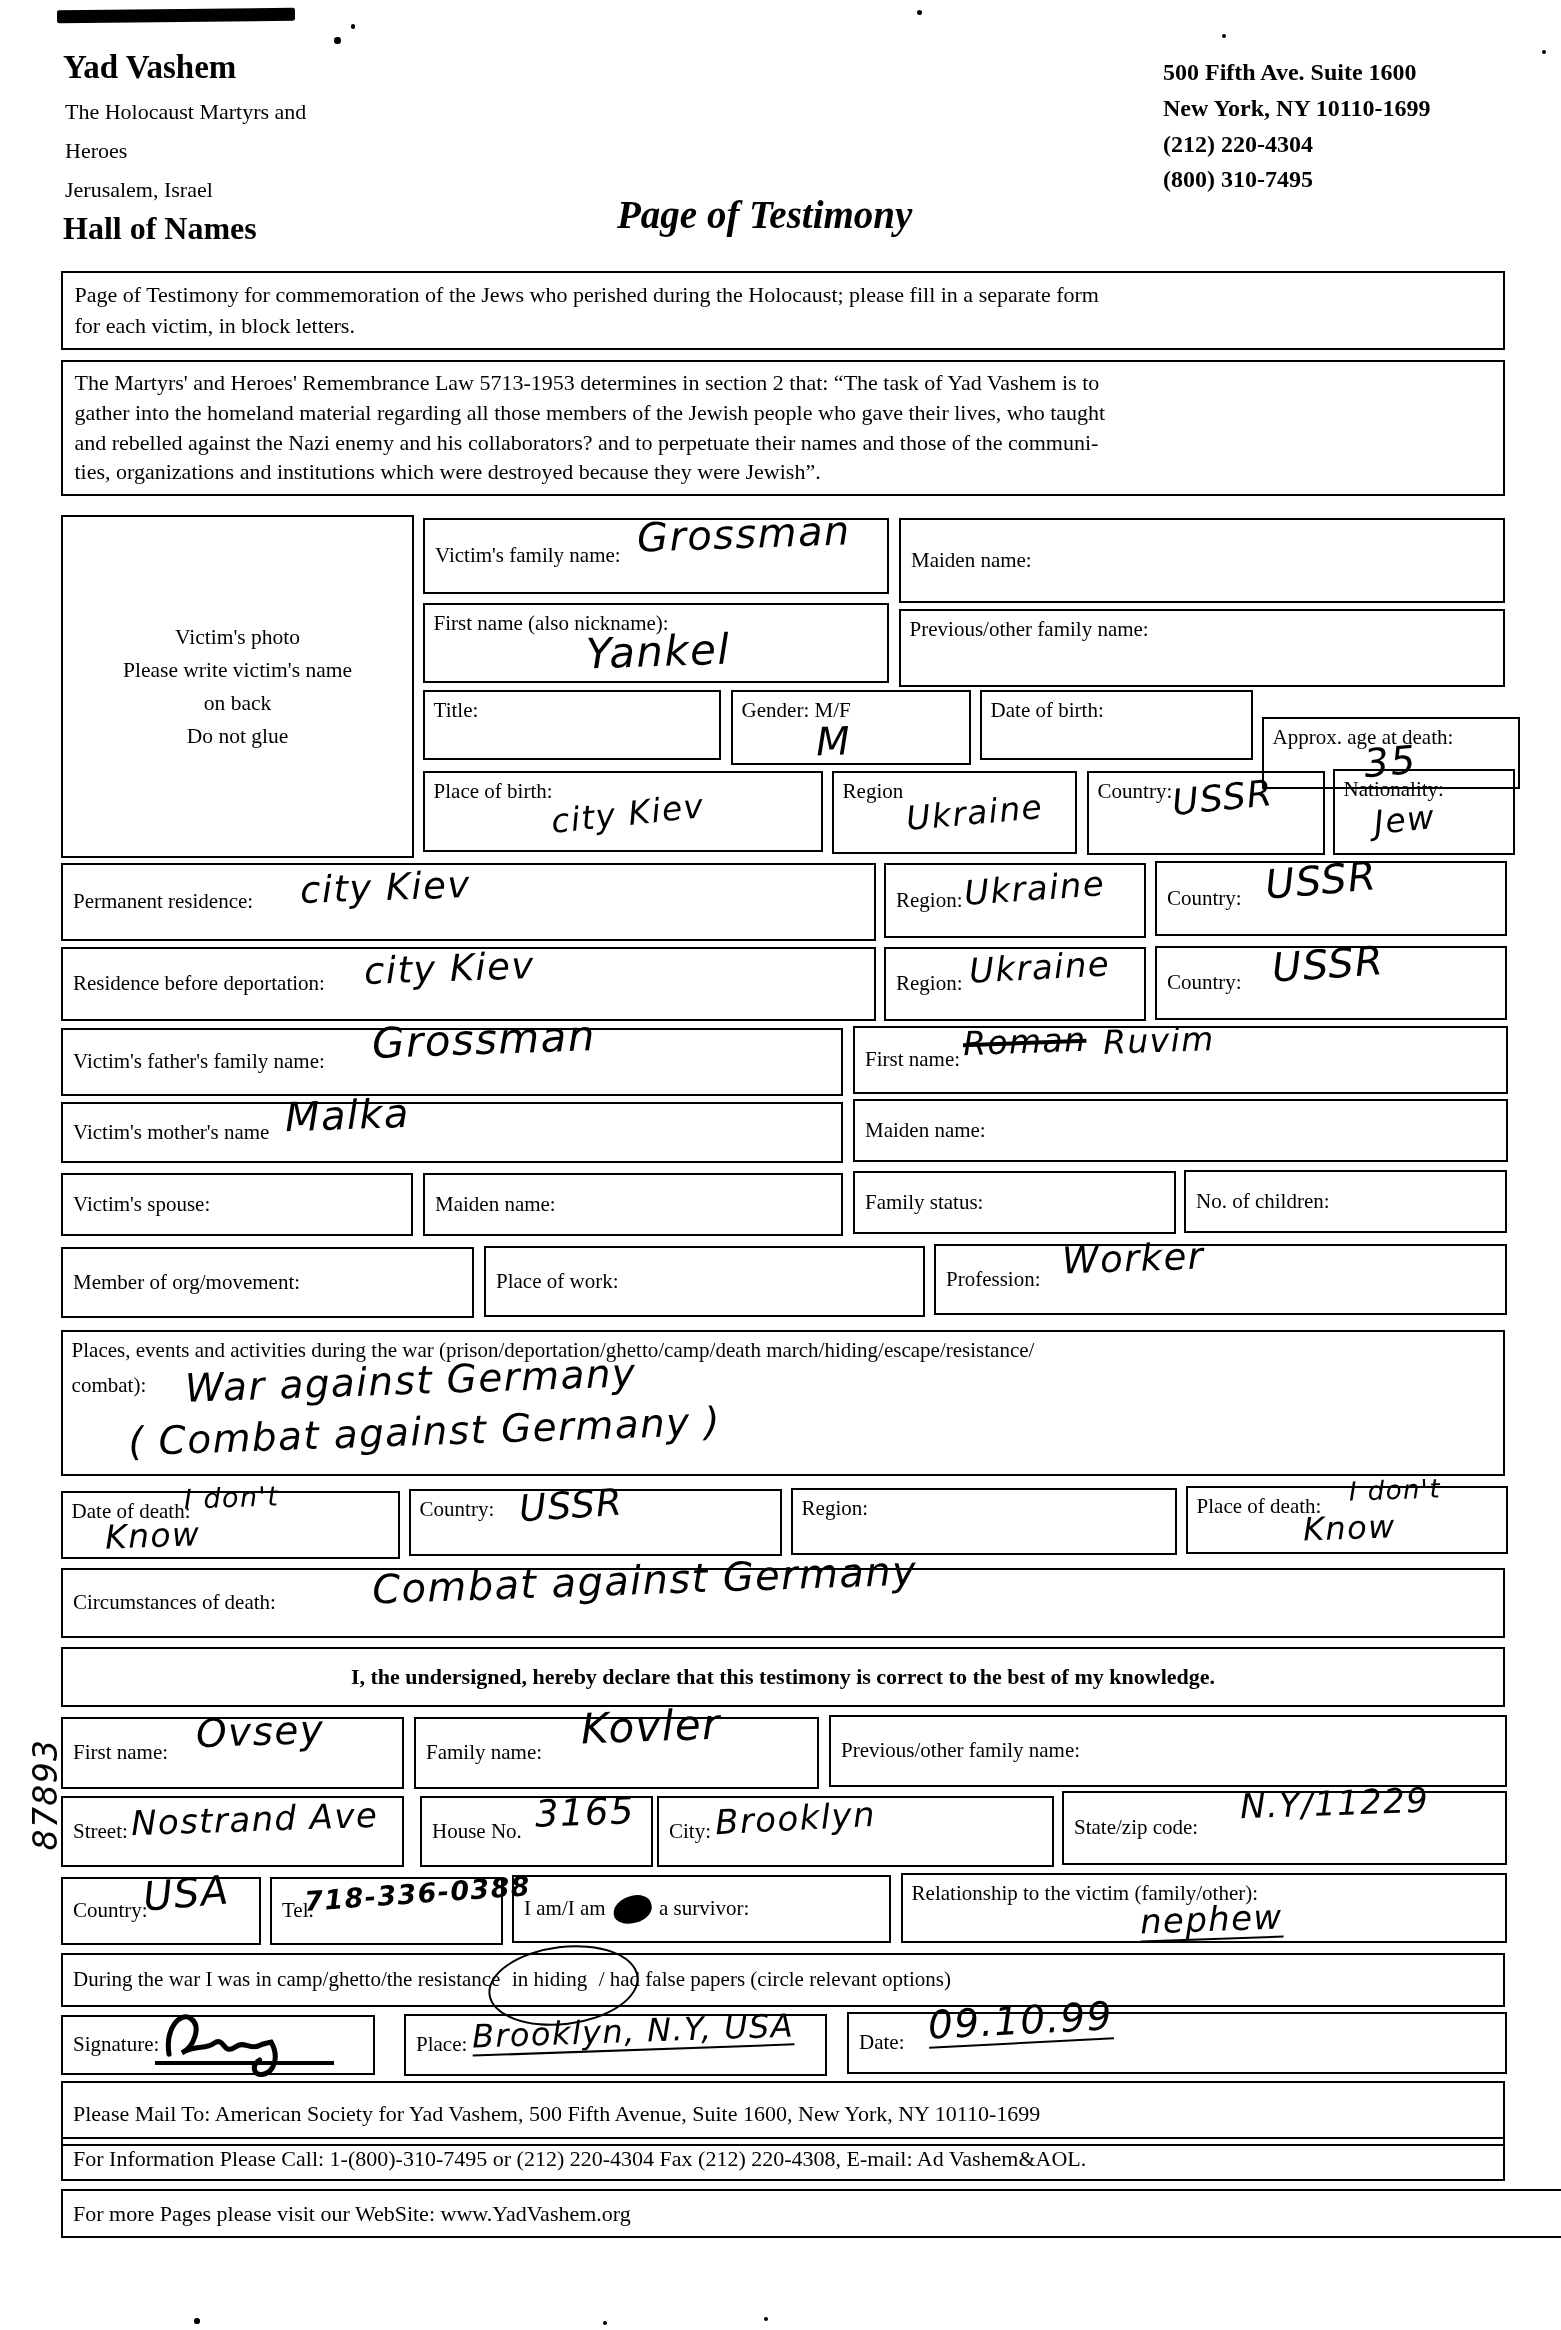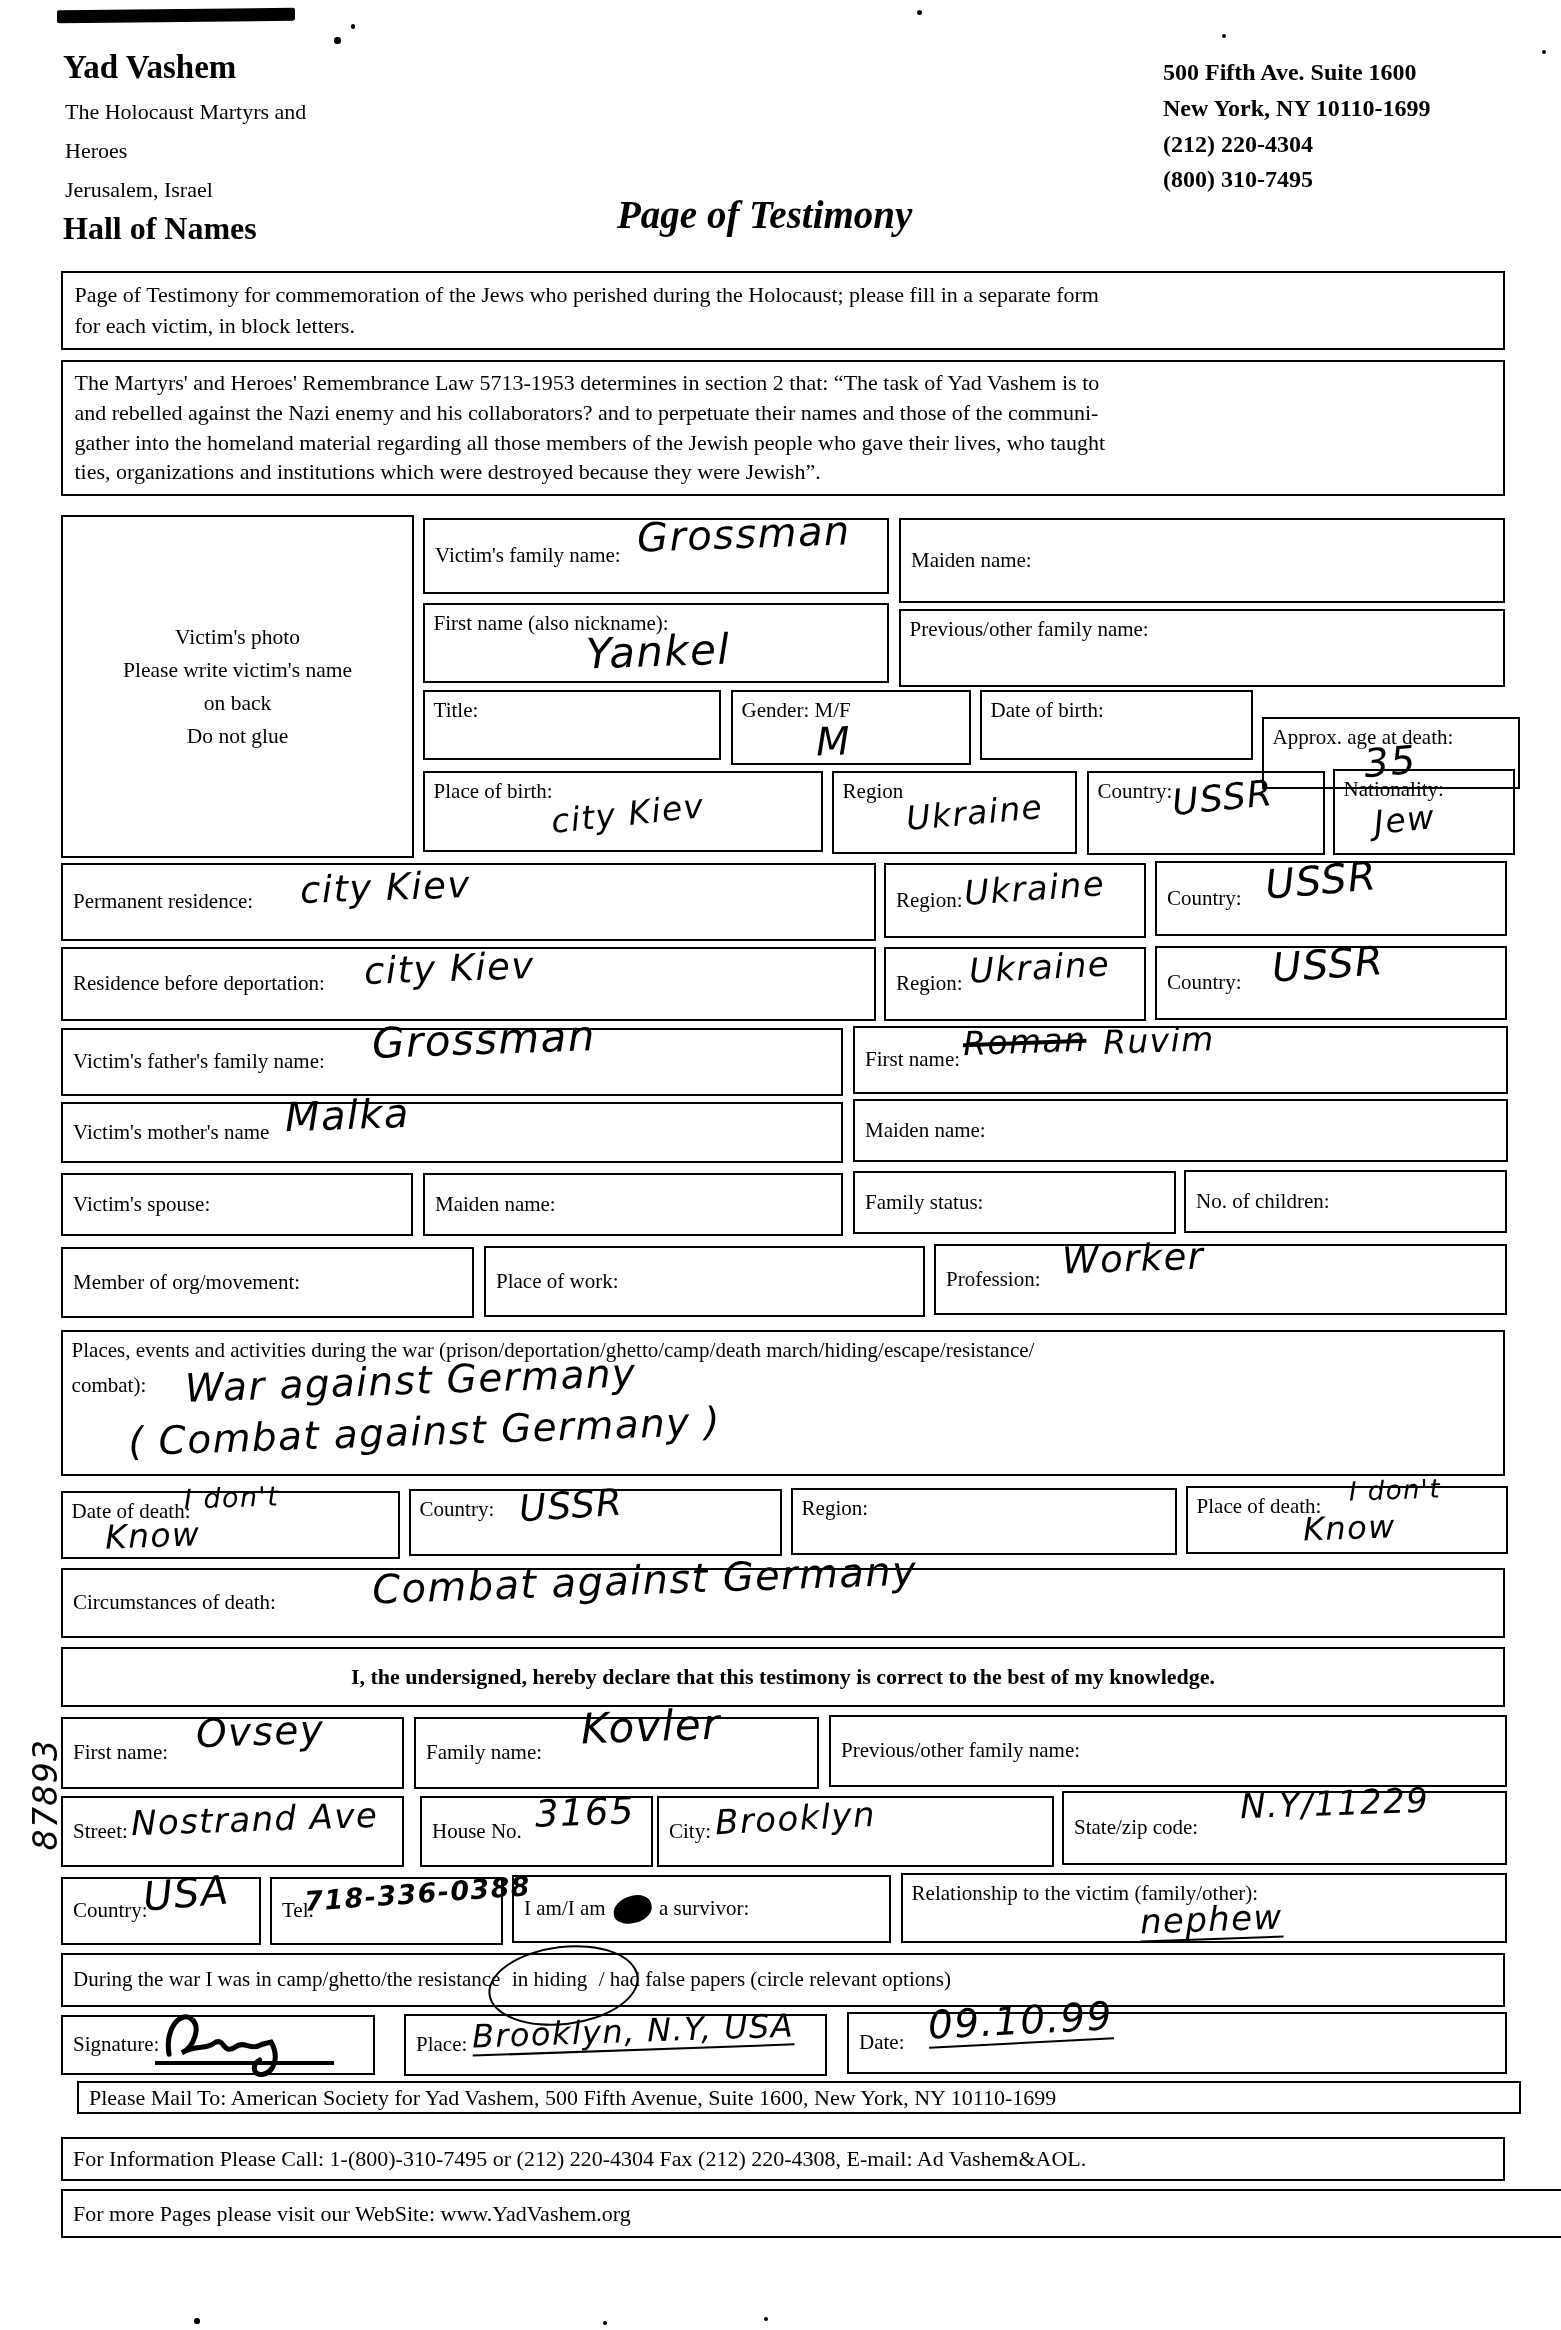--- a/index.html
+++ b/index.html
@@ -53,22 +53,22 @@
   <div class="abs" style="left:1163px;top:131px;font-size:24px;font-weight:bold;">(212) 220-4304</div>
   <div class="abs" style="left:1163px;top:166px;font-size:24px;font-weight:bold;">(800) 310-7495</div>
 
   <div class="box para" style="left:61px;top:271px;width:1444px;height:79px;">
     <span style="display:block">Page of Testimony for commemoration of the Jews who perished during the Holocaust; please fill in a separate form</span>
     <span style="display:block">for each victim, in block letters.</span>
   </div>
 
   <div class="box para" style="left:61px;top:360px;width:1444px;height:136px;line-height:1.36;padding-top:5.7px;">
     <span style="display:block">The Martyrs' and Heroes' Remembrance Law 5713-1953 determines in section  2 that: “The task of Yad Vashem is to</span>
+    <span style="display:block">gather into the homeland material regarding all those members of the Jewish people who gave their lives, who taught</span>
     <span style="display:block">and rebelled against the Nazi enemy and his collaborators? and to perpetuate their names and those of the communi-</span>
-    <span style="display:block">gather into the homeland material regarding all those members of the Jewish people who gave their lives, who taught</span>
     <span style="display:block">ties, organizations and institutions which were destroyed because they were Jewish”.</span>
   </div>
 
   <div class="box" style="left:61px;top:515px;width:353px;height:343px;display:flex;flex-direction:column;justify-content:center;text-align:center;">
     <span class="photo-line">Victim's photo</span>
     <span class="photo-line">Please write victim's name</span>
     <span class="photo-line">on back</span>
     <span class="photo-line">Do not glue</span>
   </div>
 
@@ -286,21 +286,21 @@
   </div>
   <div class="box flexc" style="left:404px;top:2014px;width:423px;height:62px;">
     <span class="lbl">Place:</span>
     <span class="hw uline" style="left:66px;top:-1.4px;font-size:32px;">Brooklyn, N.Y, USA</span>
   </div>
   <div class="box flexc" style="left:847px;top:2012px;width:660px;height:62px;">
     <span class="lbl">Date:</span>
     <span class="hw uline" style="left:79px;top:-13px;font-size:39px;transform:rotate(-3deg);">09.10.99</span>
   </div>
 
-  <div class="box flexc" style="left:61px;top:2081px;width:1444px;height:33px;margin-left:16px;">
+  <div class="box flexc" style="left:61px;top:2081px;width:1444px;height:65px;">
     <span style="font-size:22px;">Please Mail To: American Society for Yad Vashem, 500 Fifth Avenue, Suite 1600, New York, NY 10110-1699</span>
   </div>
   <div class="box flexc" style="left:61px;top:2137px;width:1444px;height:44px;">
     <span style="font-size:22px;">For Information Please Call: 1-(800)-310-7495 or (212) 220-4304 Fax (212) 220-4308, E-mail: Ad Vashem&amp;AOL.</span>
   </div>
   <div class="box flexc" style="left:61px;top:2189px;width:1556px;height:49px;">
     <span style="font-size:22px;">For more Pages please visit our WebSite: www.YadVashem.org</span>
   </div>
 
   <div class="hw" style="left:-37px;top:1778px;width:165px;text-align:center;font-size:33px;transform:rotate(-90deg);transform-origin:center;">87893</div>

